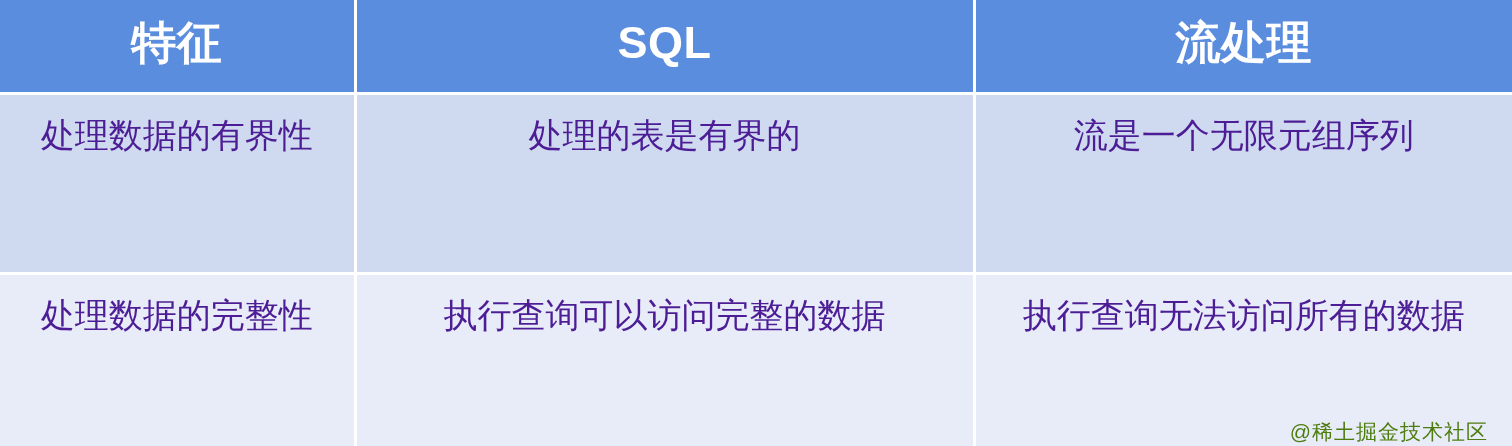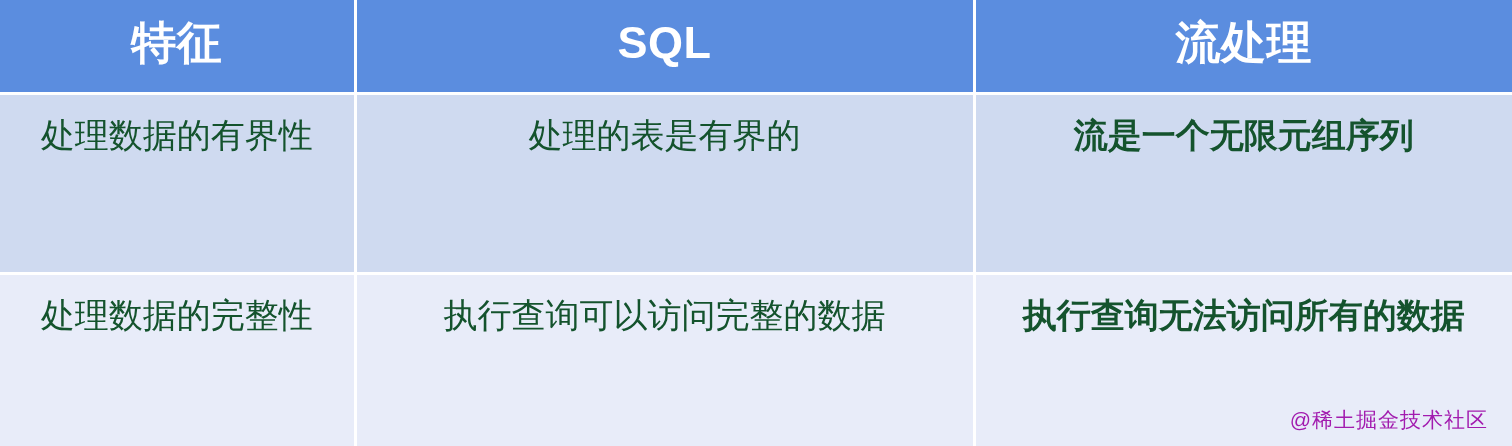--- a/index.html
+++ b/index.html
@@ -47,47 +47,47 @@
     border-right: 3px solid #ffffff;
     letter-spacing: 0.5px;
     box-sizing: border-box;
   }
   thead th:last-child { border-right: 0; }
 
   
   tbody td {
     font-size: 34px;
     font-weight: normal;
-    color: #14532d;
+    color: #4c1d95;
     text-align: center;
     vertical-align: top;
     padding-top: 20px;
     line-height: 1.18;
     border: 0;
     border-right: 3px solid #ffffff;
     border-top: 3px solid #ffffff;
     box-sizing: border-box;
     white-space: nowrap;
   }
-  tbody td:last-child { border-right: 0; font-weight: bold; }
+  tbody td:last-child { border-right: 0; }
 
   tbody tr.shade-a td { background: #cfdaf0; }
   tbody tr.shade-b td { background: #e8ecf9; margin-top: 32px; }
 
   tbody tr.row-1 { height: 120px; }
   tbody tr.row-2 { height: 115px; }
   tbody tr.row-3 { height: 118px; }
 
   
   .watermark {
     position: absolute;
     right: 24px;
-    bottom: 12px;
+    bottom: 0;
     font-size: 21px;
-    color: #a21caf;
+    color: #4d7c0f;
     letter-spacing: 1px;
     white-space: nowrap;
     pointer-events: none;
     user-select: none;
   }
 </style>
 </head>
 <body>
 
 <div class="screen">

